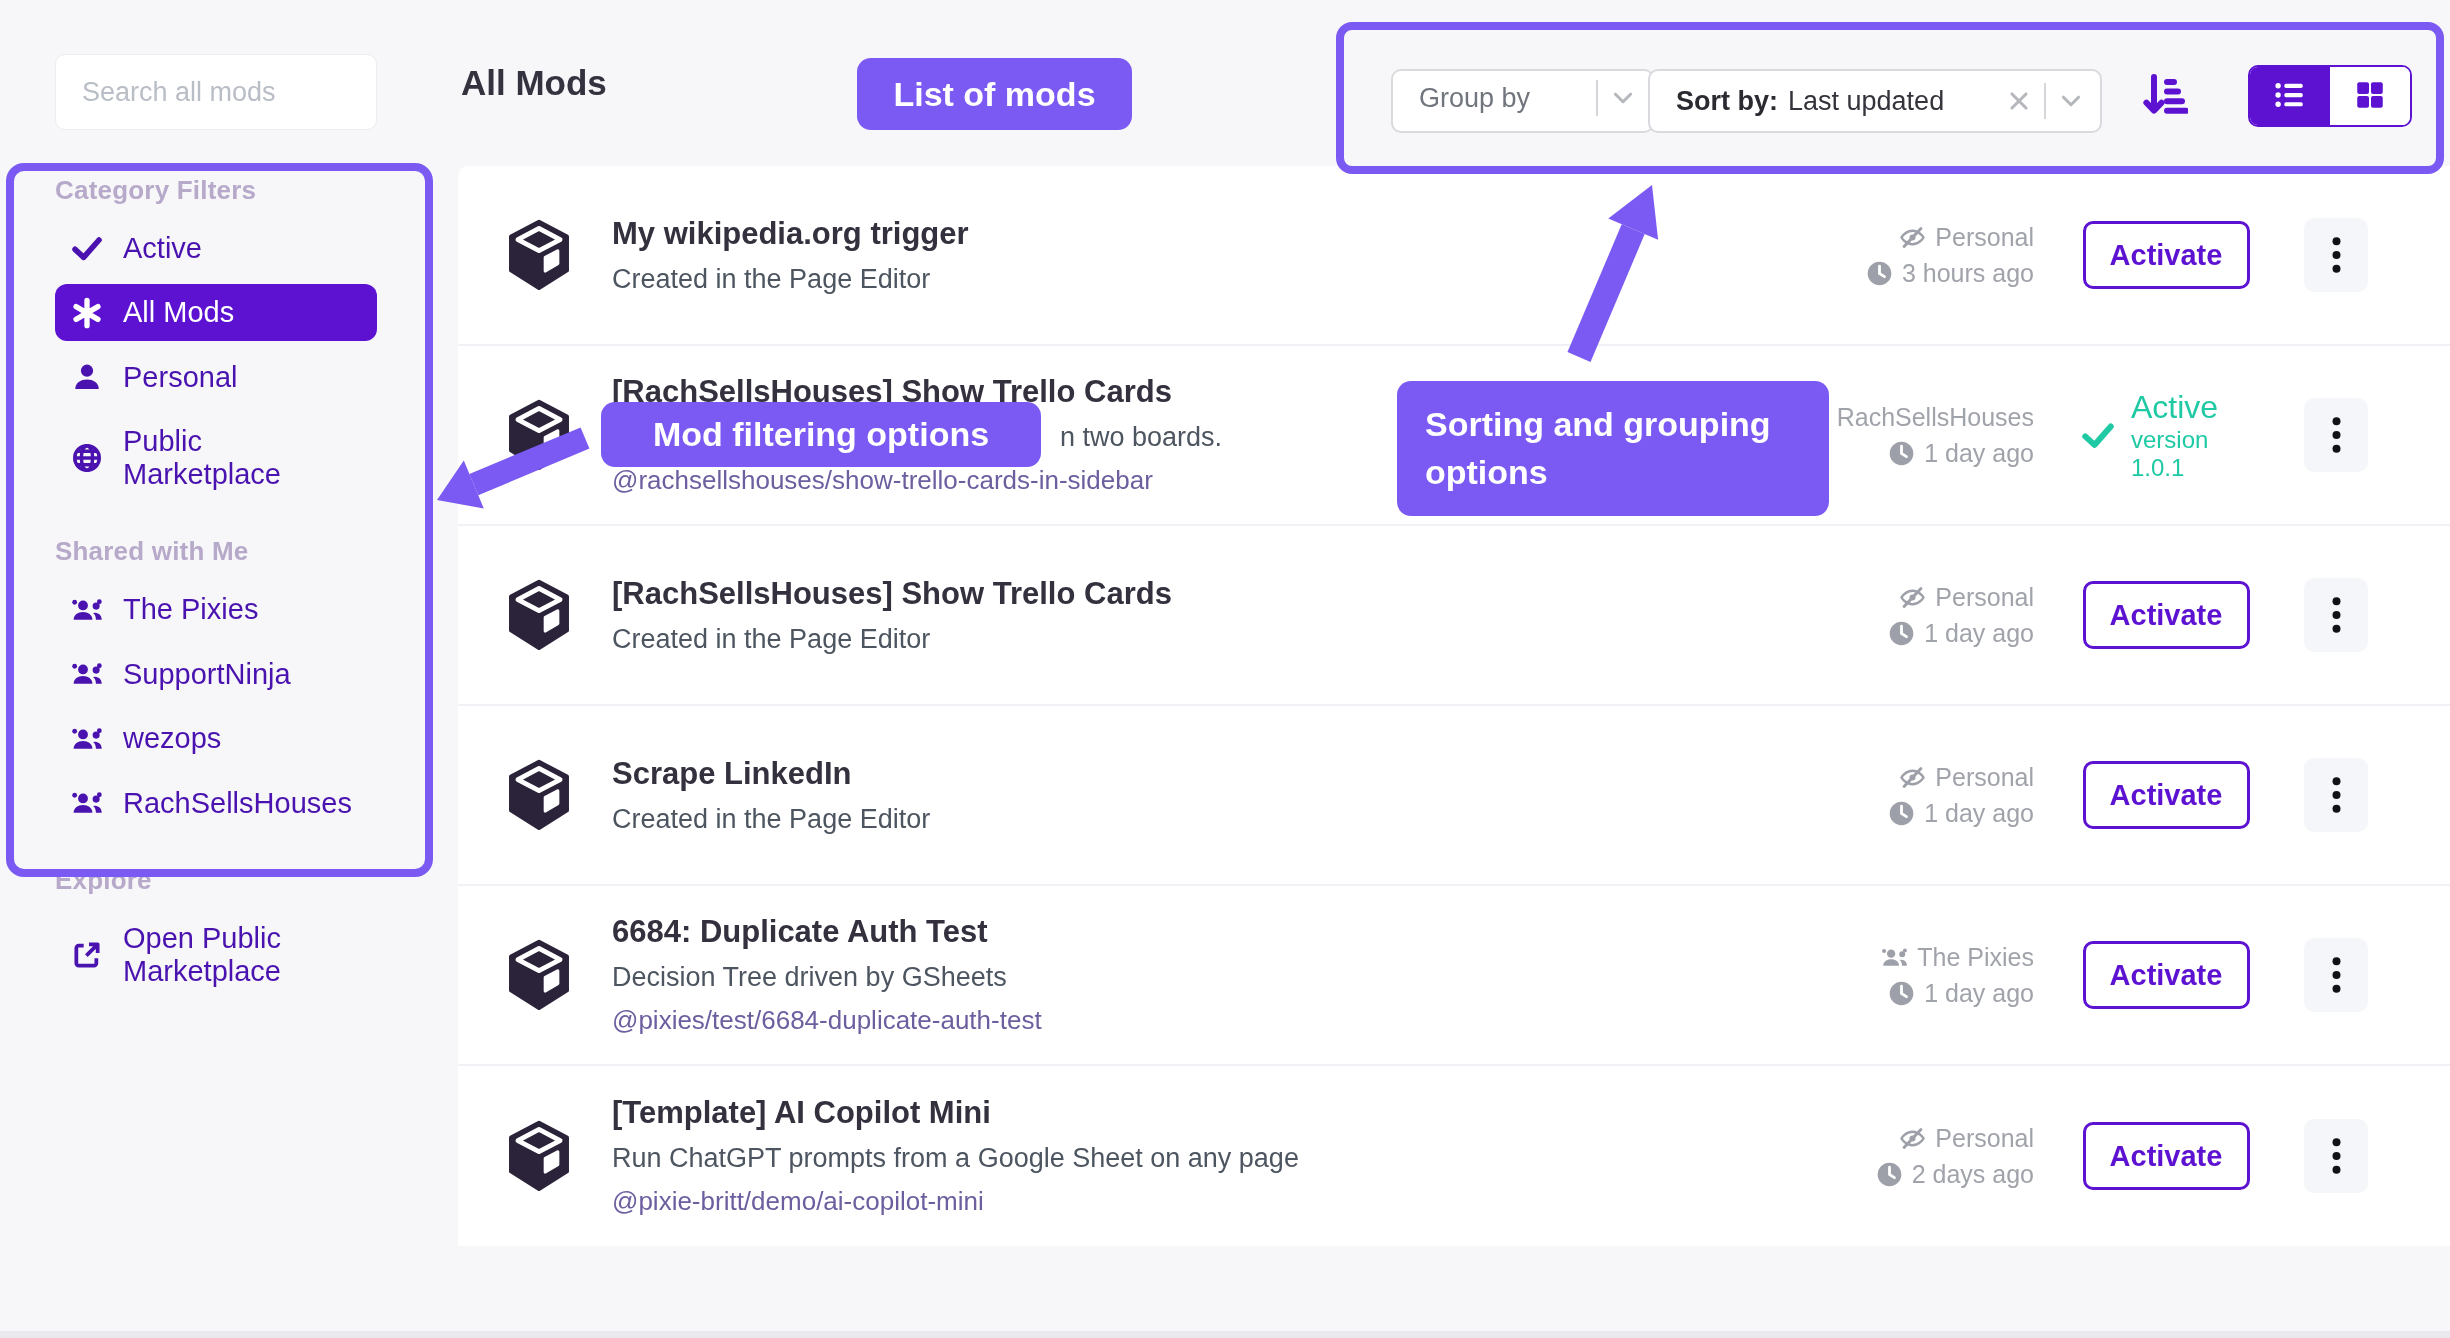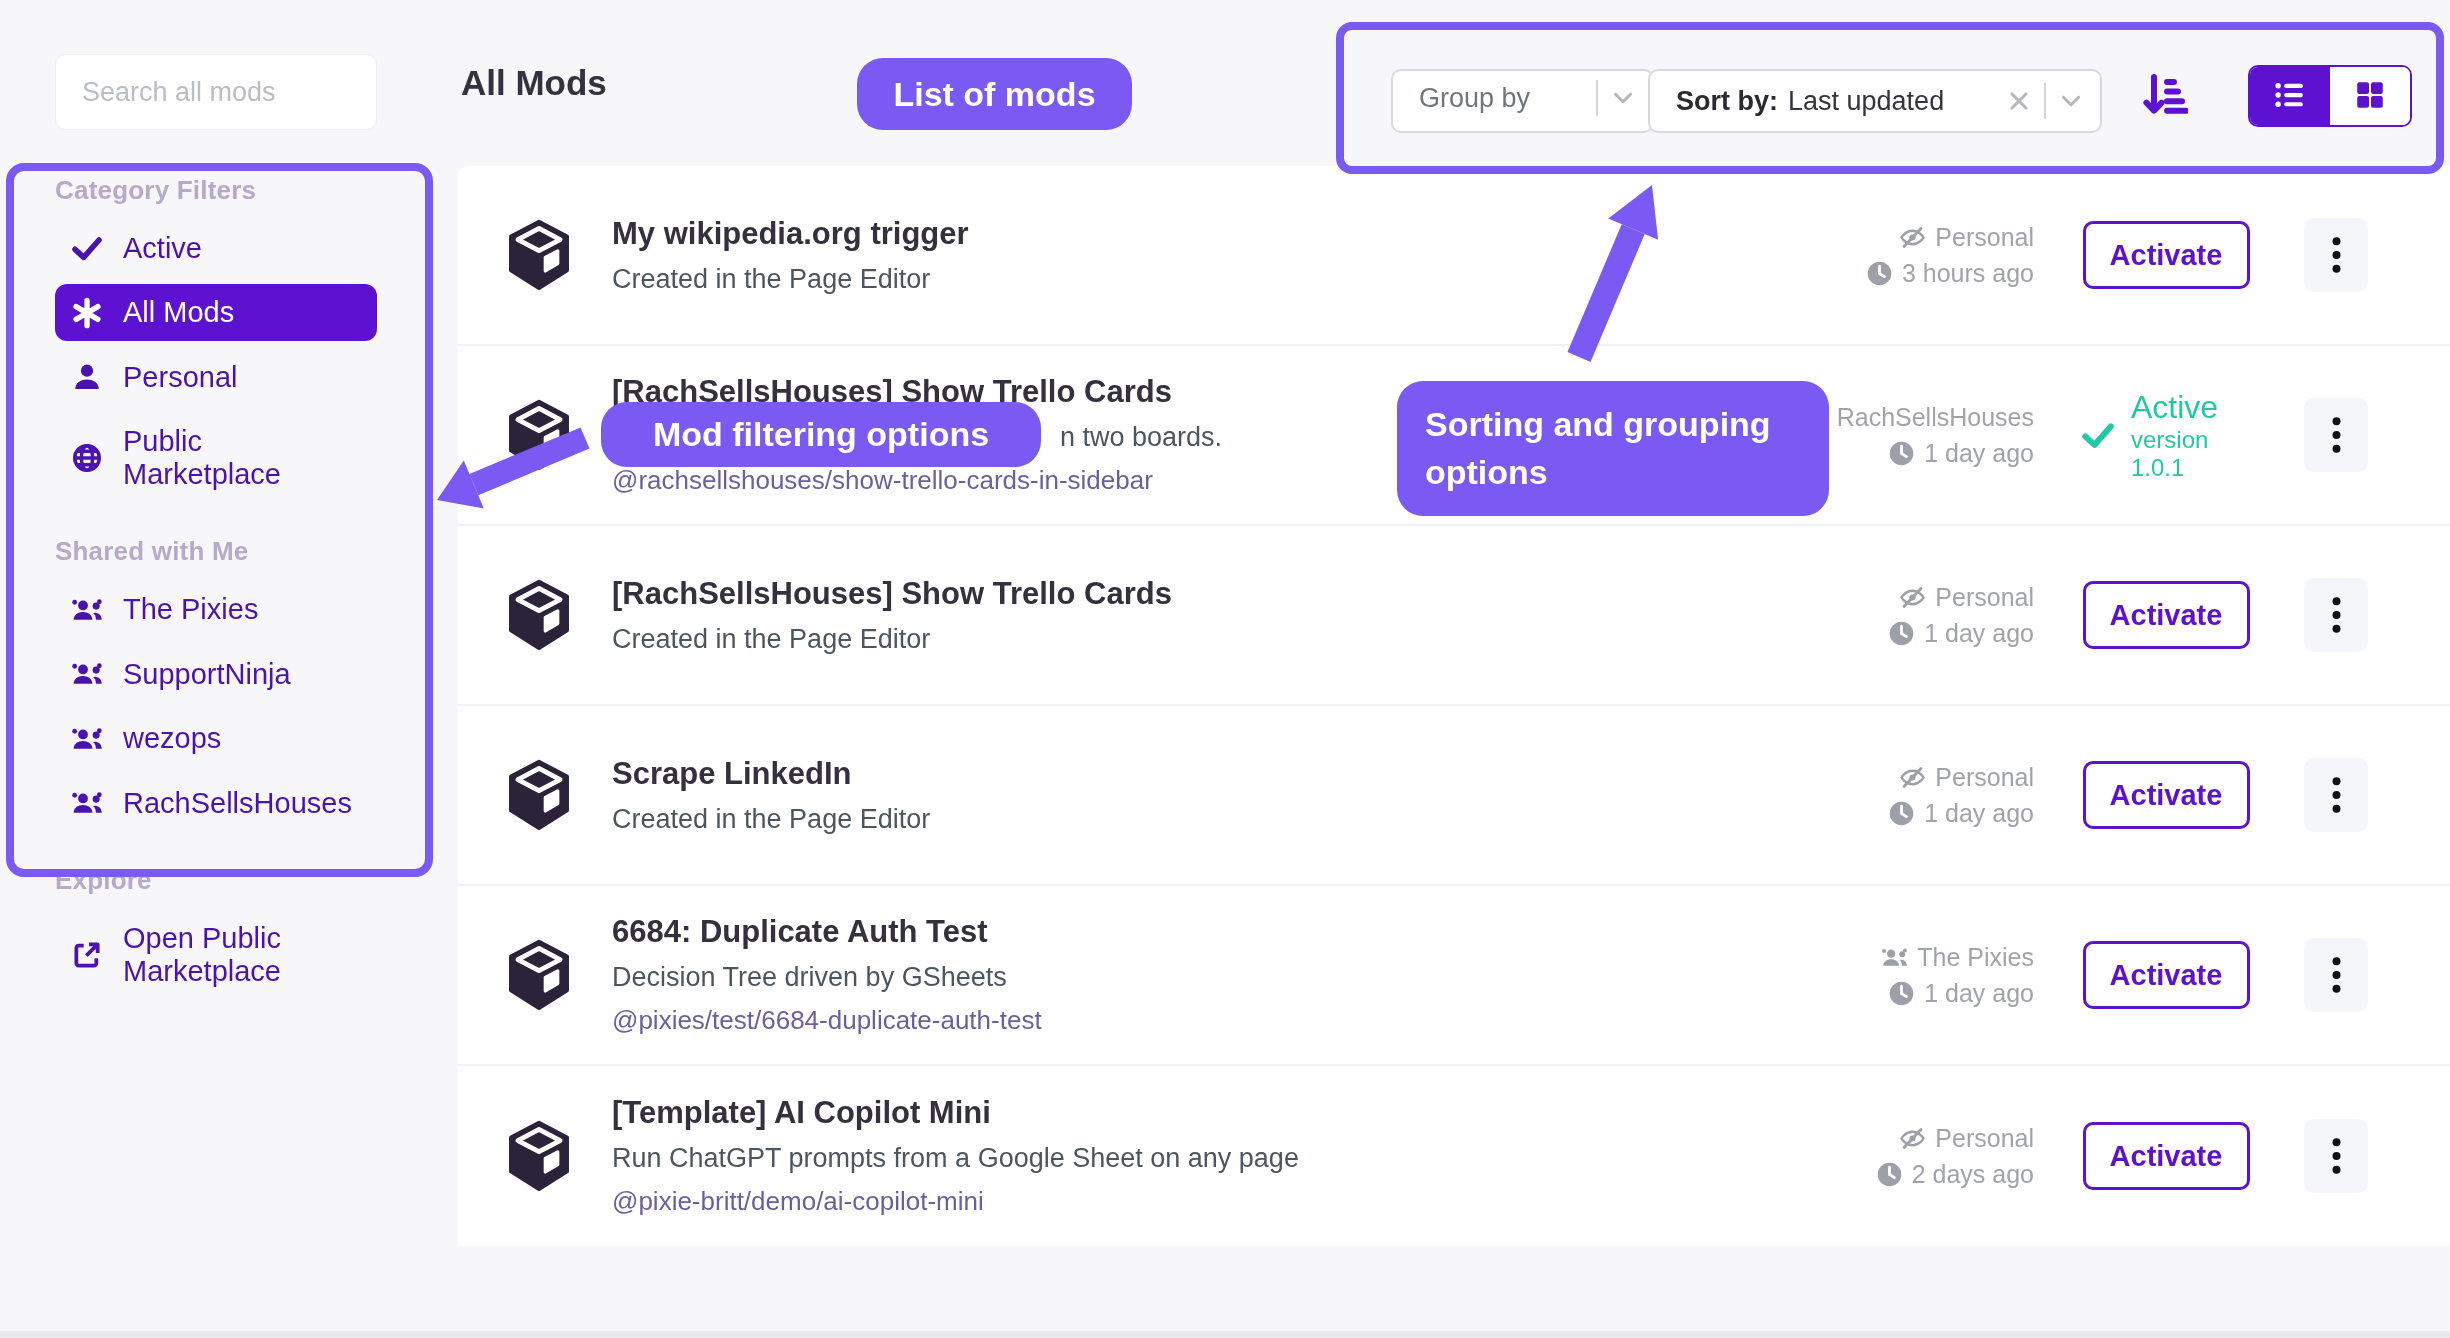--- a/index.html
+++ b/index.html
@@ -68,21 +68,21 @@
     color:#121216;display:flex;align-items:center;justify-content:center;cursor:pointer}
   .kebab svg{width:15px;height:44px}
 
   .bottom-strip{position:absolute;left:0;bottom:0;width:100%;height:7px;background:#e9e9ee}
 
   
   .ann-outline{position:absolute;border:8px solid var(--annotation);border-radius:18px;pointer-events:none}
   .ann-outline-sidebar{left:6px;top:163px;width:427px;height:714px}
   .ann-outline-toolbar{left:1336px;top:22px;width:1108px;height:152px;border-radius:16px}
   .ann-badge{position:absolute;background:var(--annotation);color:#fff;font-weight:bold;font-size:34px;
-    border-radius:26px;display:flex;align-items:center;pointer-events:none}
+    border-radius:14px;display:flex;align-items:center;pointer-events:none}
   .ann-badge-list{left:857px;top:58px;width:275px;height:72px;justify-content:center}
   .ann-badge-filter{left:601px;top:402px;width:440px;height:65px;justify-content:center}
   .ann-badge-sort{left:1397px;top:381px;width:432px;height:135px;padding:0 28px;line-height:1.4}
   .ann-arrow{position:absolute;pointer-events:none;color:var(--annotation)}
 </style>
 </head>
 <body>
 
 <input class="search-input" placeholder="Search all mods" style="">
 

